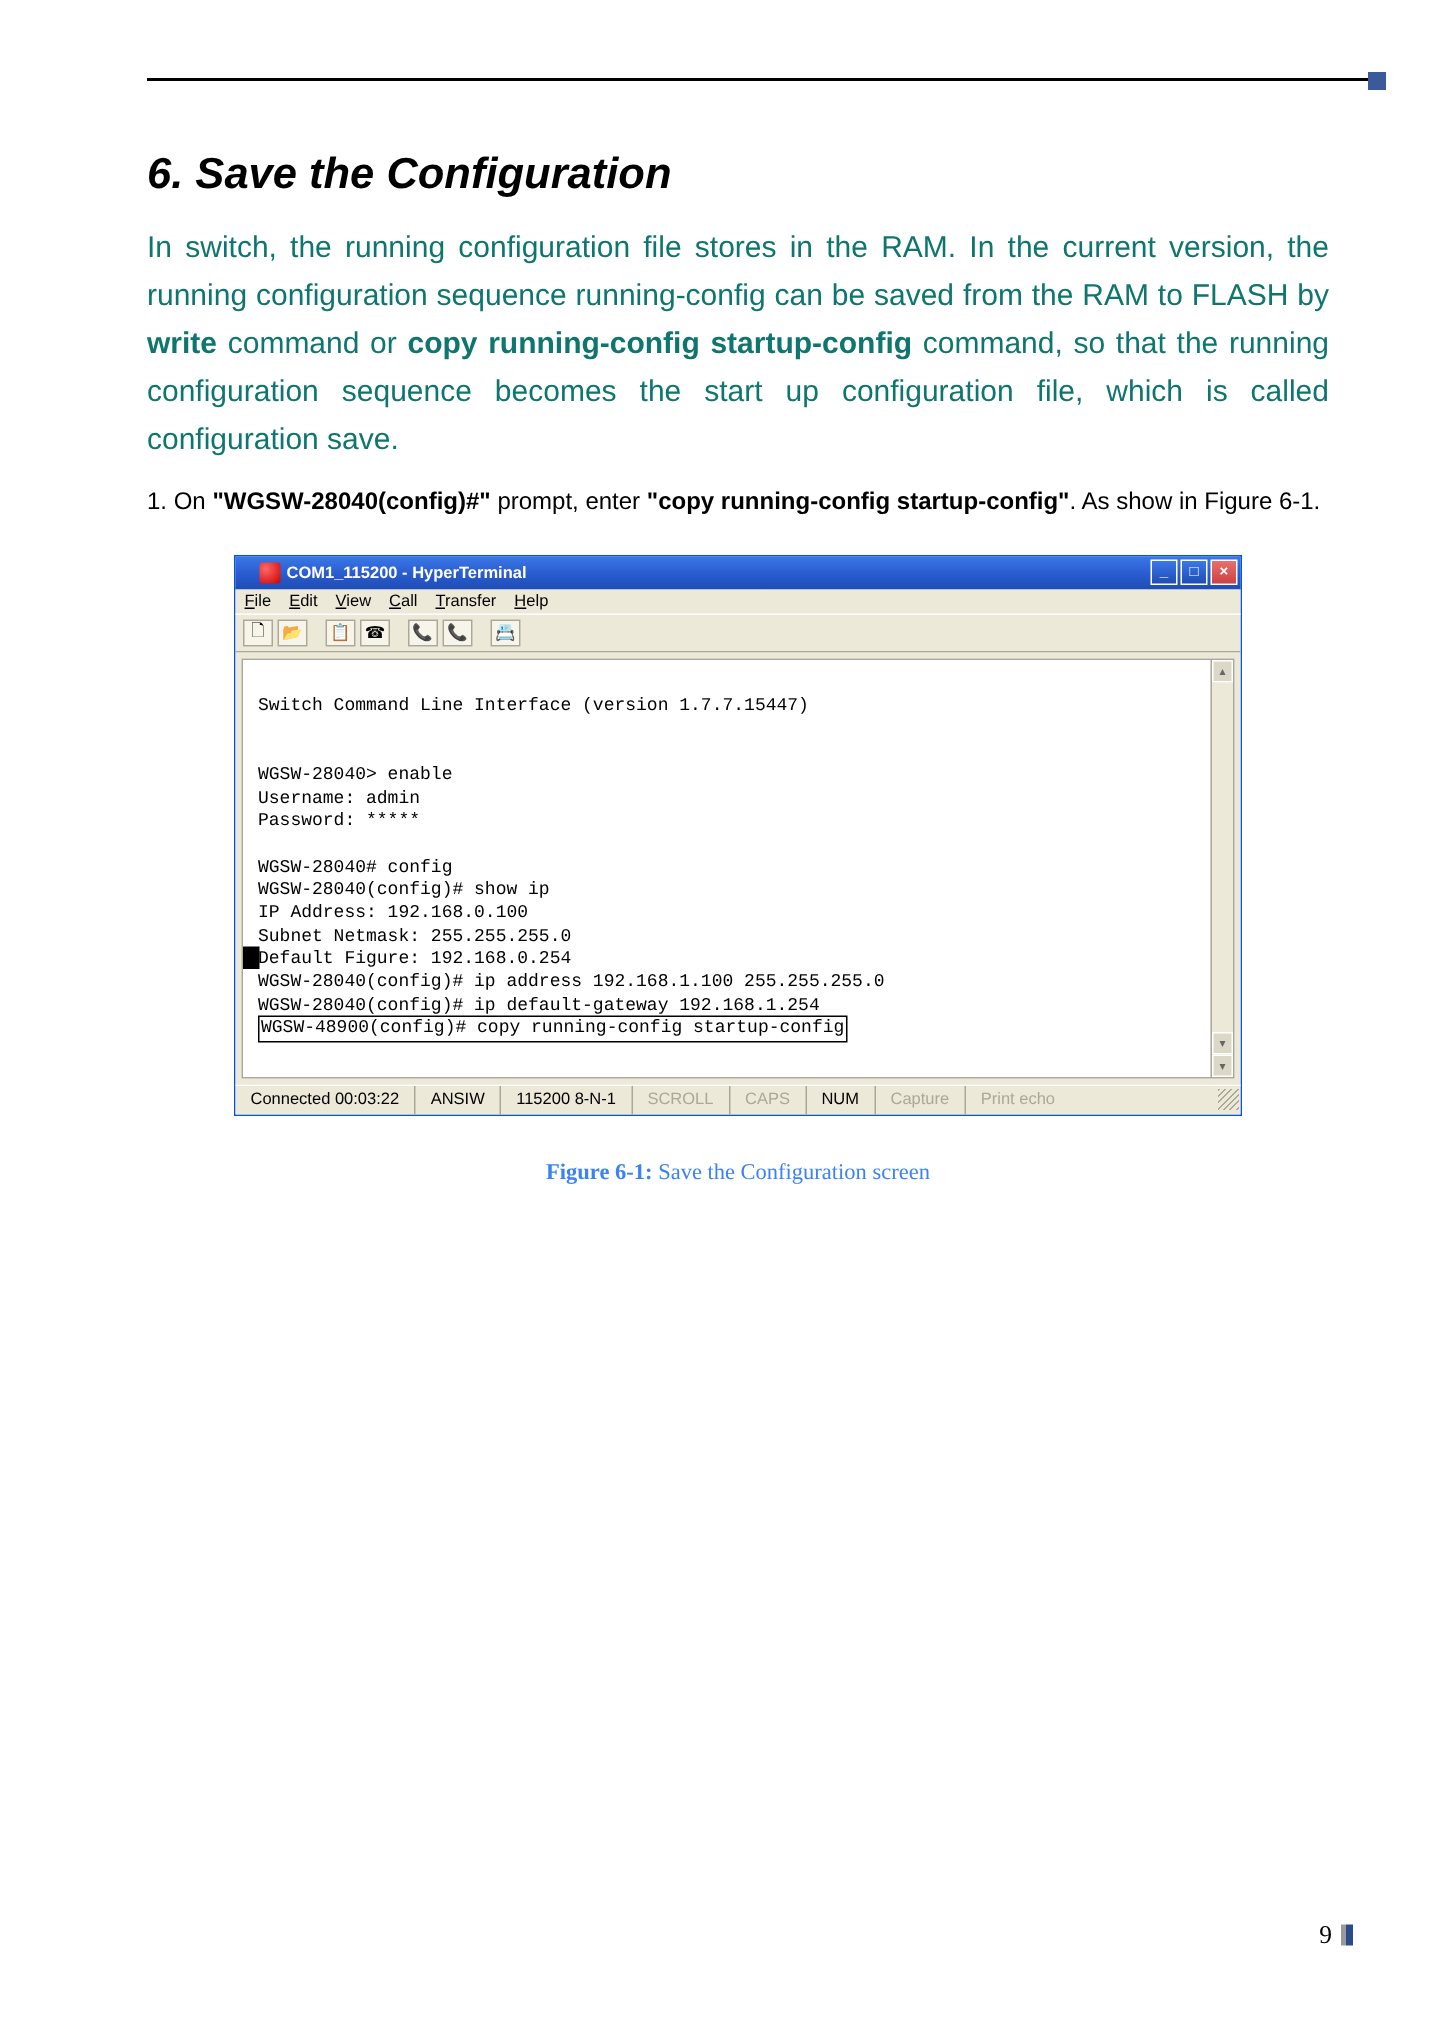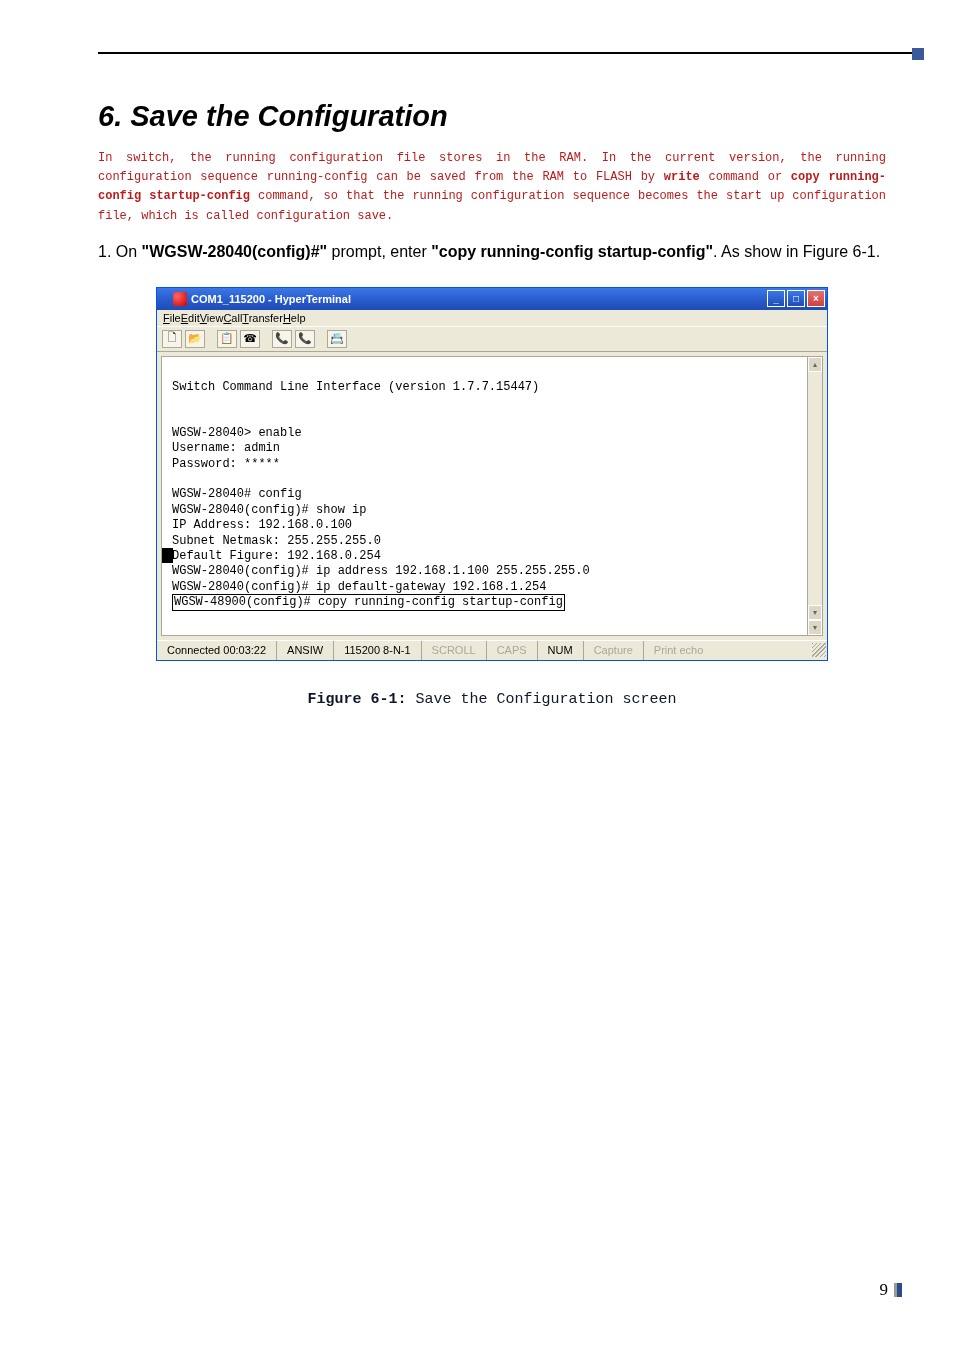--- a/index.html
+++ b/index.html
@@ -34,23 +34,23 @@
     }
     .section-title {
       font-family: Arial, sans-serif;
       font-size: 29px;
       font-weight: bold;
       font-style: italic;
       color: #000;
       margin-bottom: 16px;
     }
     .body-text {
-      font-family: Liberation Mono, monospace;
-      font-size: 12px;
-      color: #b91c1c;
+      font-family: Liberation Sans, sans-serif;
+      font-size: 20px;
+      color: #0f766e;
       line-height: 1.6;
       text-align: justify;
       margin-bottom: 14px;
     }
     .body-text b { font-weight: bold; }
     .list-item {
       font-family: Verdana, Arial, sans-serif;
       font-size: 16px;
       color: #000;
       line-height: 1.55;
@@ -110,20 +110,21 @@
       align-items: center;
       justify-content: center;
       font-size: 10px;
       font-weight: bold;
       color: #fff;
       background: linear-gradient(to bottom, #3b78e7, #1f4cb5);
     }
     .ht-wc.close { background: linear-gradient(to bottom, #e77070, #d04040); }
     .ht-menubar {
       display: flex;
+      gap: 12px;
       background: #ece9d8;
       padding: 2px 6px;
       font-size: 11px;
       color: #000;
     }
     .ht-menuu { text-decoration: underline; }
     .ht-toolbar {
       display: flex;
       align-items: center;
       gap: 3px;
@@ -217,23 +218,23 @@
     .ht-status-cell.dim { color: #aca899; }
     .ht-resize {
       width: 14px;
       height: 14px;
       margin-left: auto;
       margin-right: 1px;
       background: repeating-linear-gradient(135deg, #aca899 0 1px, transparent 1px 3px);
     }
     .figure-caption {
       text-align: center;
-      font-family: Liberation Mono, monospace;
+      font-family: Liberation Serif, serif;
       font-size: 15px;
-      color: #0f172a;
+      color: #3b82f6;
     }
     .figure-caption b { font-weight: bold; }
     .page-num {
       position: absolute;
       bottom: 54px;
       right: 52px;
       font-family: "Times New Roman", serif;
       font-size: 17px;
       color: #000;
       display: flex;

